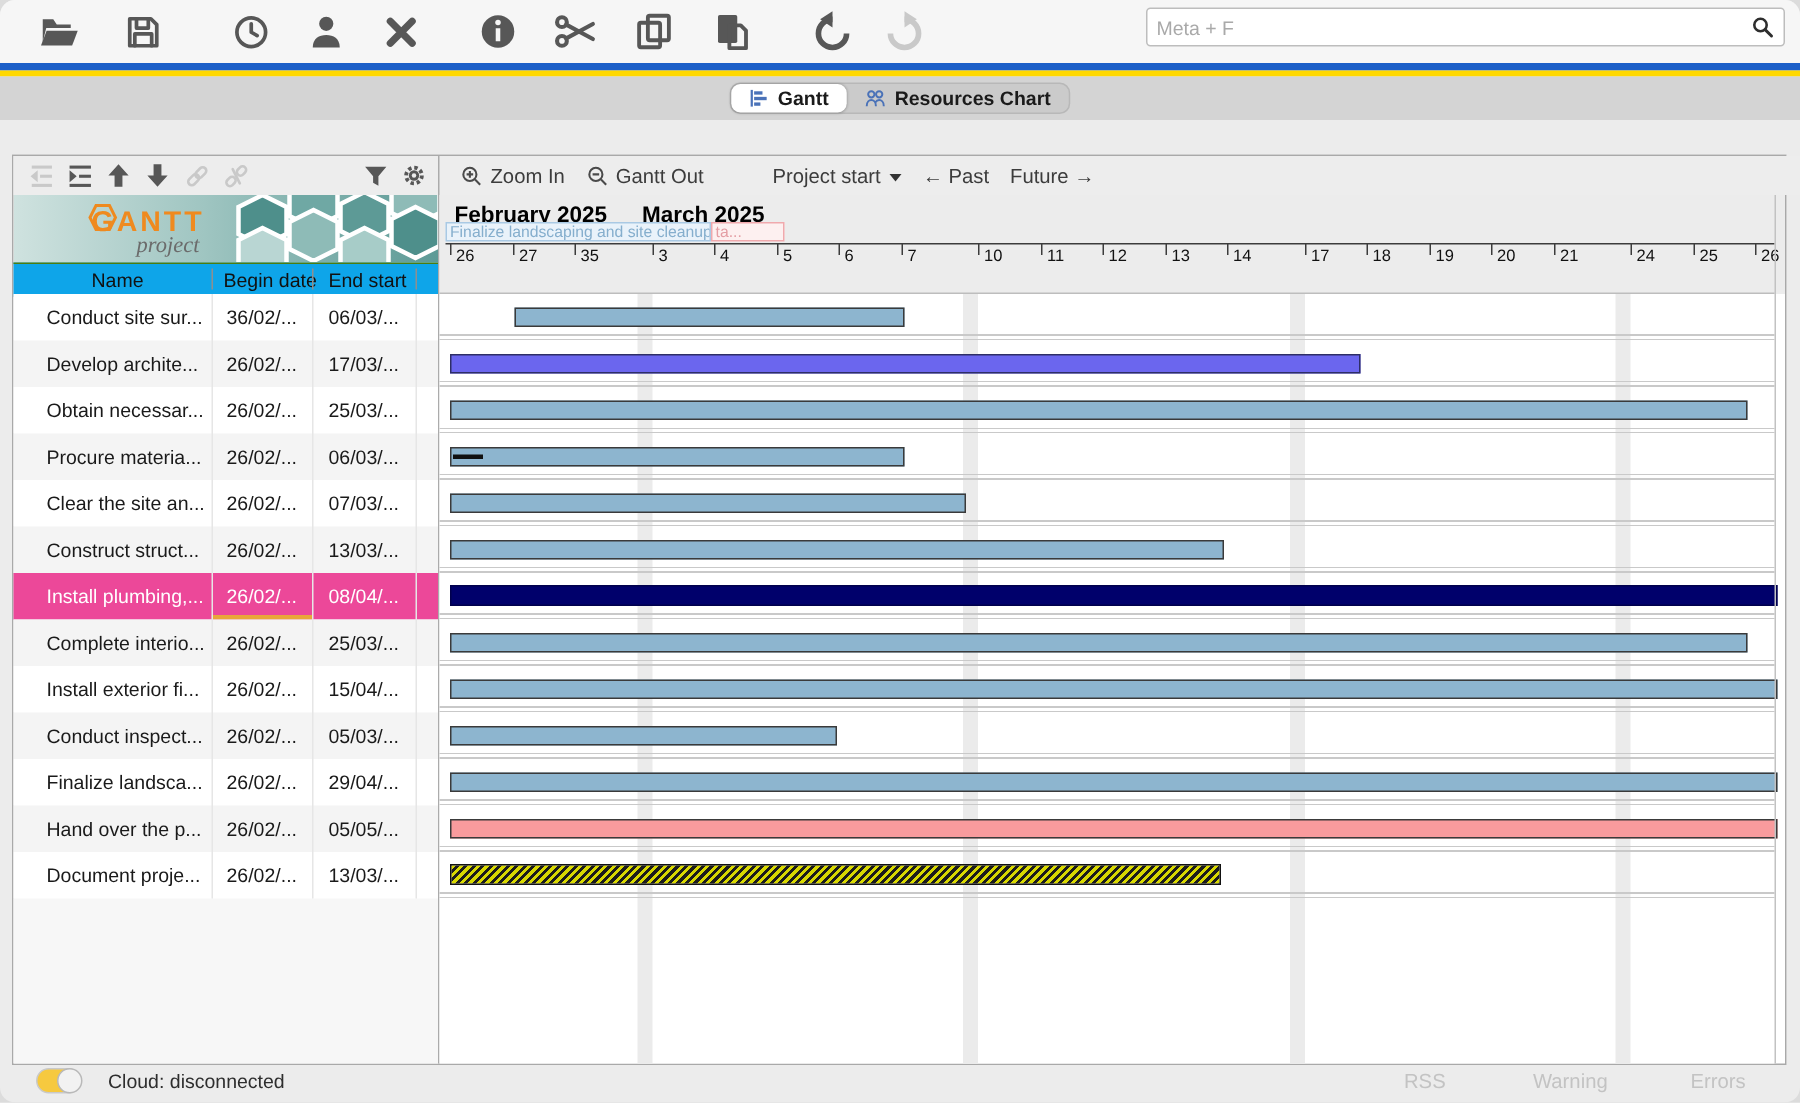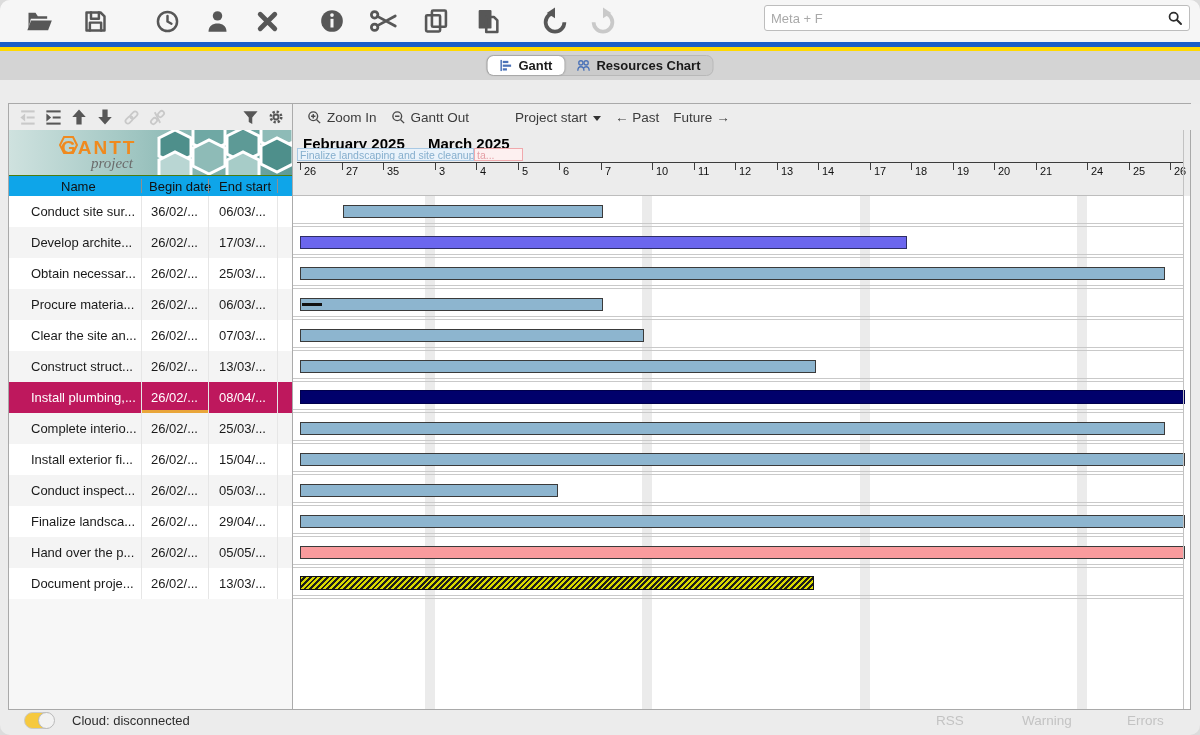--- a/index.html
+++ b/index.html
@@ -60,21 +60,21 @@
   .thead .sep{position:absolute;top:3px;width:1px;height:14px;background:#8f8f8f;}
 
   
   .trows{position:absolute;left:0;top:92px;width:283px;}
   .trow{position:relative;height:31px;font-size:13px;color:#1a1a1a;background:#ffffff;}
   .trow:nth-child(even){background:#f4f4f4;}
   .trow .c{position:absolute;top:8px;white-space:nowrap;overflow:hidden;}
   .trow .name{left:22px;width:108px;}
   .trow .begin{left:132px;width:67px;text-align:center;}
   .trow .end{left:199px;width:69px;text-align:center;}
-  .trow.sel{background:#be185d;color:#ffffff;}
+  .trow.sel{background:#ec4899;color:#ffffff;}
   .trow.sel::after{content:"";position:absolute;left:132px;bottom:0;width:67px;height:3px;background:#e9a63a;}
   .leftfill{position:absolute;left:0;top:495px;width:283px;height:110px;background:#f7f7f7;}
   .vsep{position:absolute;top:92px;width:1px;height:403px;background:#e6e6e6;}
   .pane-divider{position:absolute;left:283px;top:0;width:1px;height:605px;background:#ababab;}
   .mini-scroll{position:absolute;left:285px;top:278px;width:5px;height:26px;border-radius:3px;background:#c6c6c6;}
 
   
   .theader{position:absolute;left:284px;top:26px;width:897px;height:66px;background:#ececec;}
   .month{position:absolute;top:5px;font-size:15px;font-weight:bold;color:#000;white-space:nowrap;}
   .ruler{position:absolute;left:4px;top:32px;width:886px;height:1px;background:#3c3c3c;}

